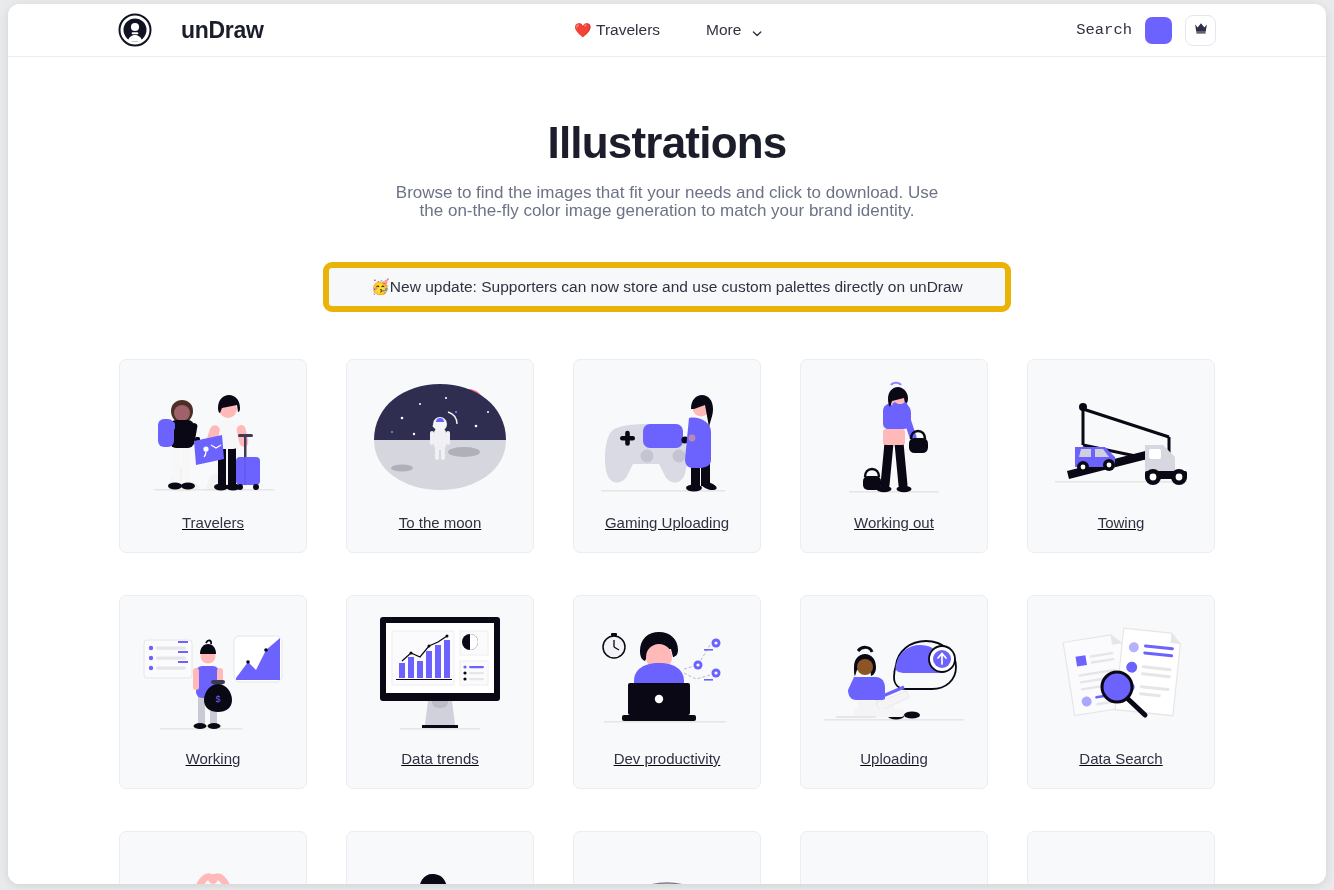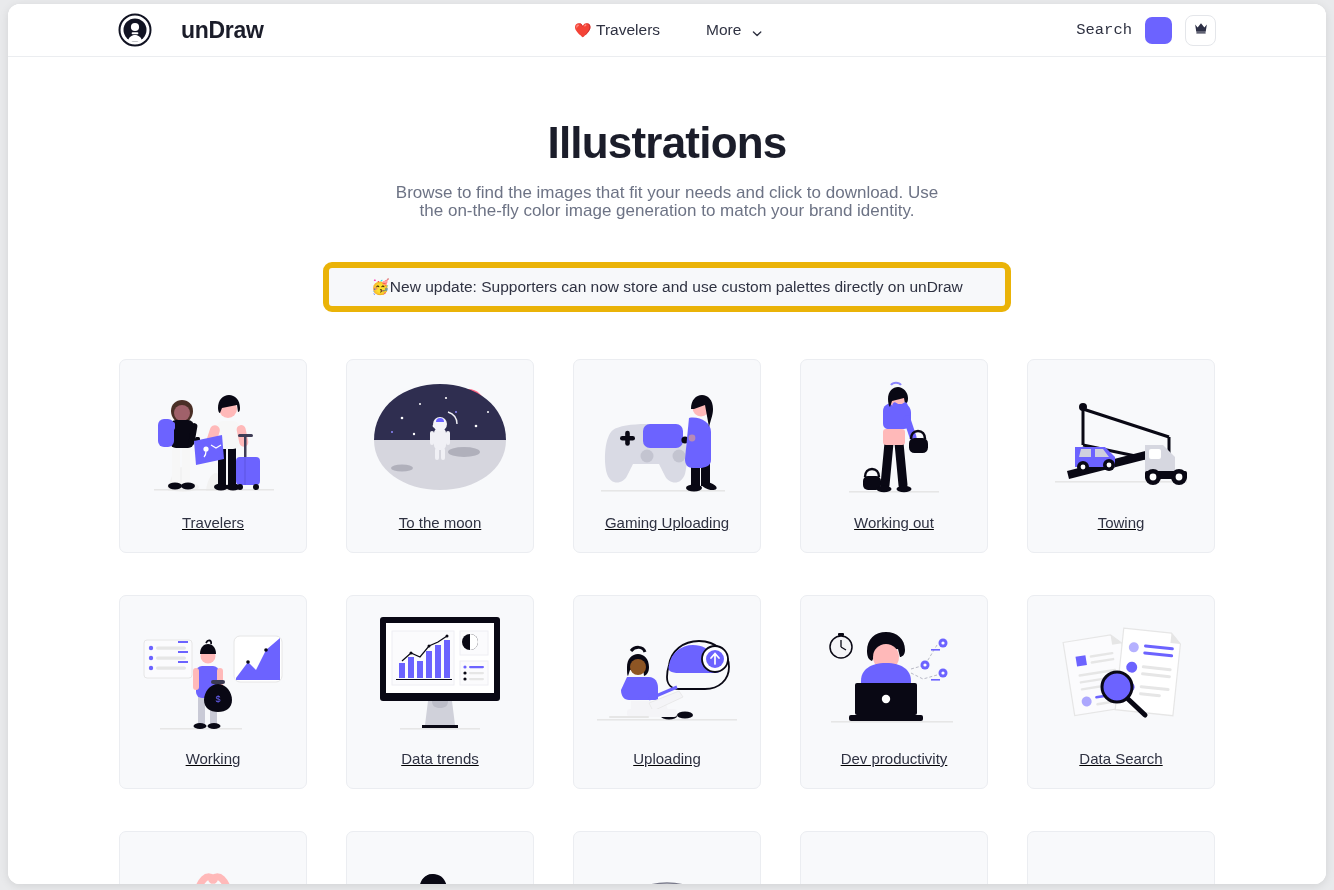--- a/index.html
+++ b/index.html
@@ -492,20 +492,51 @@
       <path d="M62 86h24l3 24H59z" fill="#d0d1da"></path>
       <path d="M66 86h16c0 5-3 7-8 7s-8-2-8-7z" fill="#bcbdc8"></path>
       <rect x="56" y="110" width="36" height="3" fill="#090814"></rect>
       <rect x="34" y="113" width="80" height="1.6" fill="#e6e6e6"></rect>
     </svg>
             </div>
             <div class="card-label">Data trends</div>
           </div>
           <div class="card">
             <div class="card-art">
+    <svg width="150" height="112" viewBox="0 0 150 112">
+      <rect x="12" y="100" width="122" height="1.6" fill="#e6e6e6"></rect>
+
+      <circle cx="22" cy="26" r="11" fill="#f4f4f7" stroke="#090814" stroke-width="1.5"></circle>
+      <rect x="19" y="12" width="6" height="3" rx="1" fill="#090814"></rect>
+      <path d="M22 26 L22 19 M22 26 L27 29" stroke="#090814" stroke-width="1.3"></path>
+
+      <path d="M92 48 L106 44 L118 24" stroke="#b9bac6" stroke-width="1" fill="none" stroke-dasharray="3 2"></path>
+      <path d="M92 52 L104 58 L118 54" stroke="#b9bac6" stroke-width="1" fill="none" stroke-dasharray="3 2"></path>
+      <circle cx="106" cy="44" r="4.5" fill="#6C63FF"></circle>
+      <circle cx="106" cy="44" r="1.6" fill="#ffffff"></circle>
+      <circle cx="124" cy="22" r="4.5" fill="#6C63FF"></circle>
+      <circle cx="124" cy="22" r="1.6" fill="#ffffff"></circle>
+      <circle cx="124" cy="52" r="4.5" fill="#6C63FF"></circle>
+      <circle cx="124" cy="52" r="1.6" fill="#ffffff"></circle>
+      <rect x="112" y="28" width="9" height="1.6" fill="#6C63FF"></rect>
+      <rect x="112" y="58" width="9" height="1.6" fill="#6C63FF"></rect>
+
+      <path d="M48 30c0-12 8-19 19-19s19 7 19 18c0 5-3 7-5 7l-2-8-22 4-4 8c-3-1-5-4-5-10z" fill="#090814"></path>
+      <circle cx="67" cy="36" r="13" fill="#ffb9b9"></circle>
+      <path d="M42 60c0-11 9-18 25-18s25 7 25 18v26H42z" fill="#6C63FF"></path>
+
+      <rect x="36" y="62" width="62" height="32" rx="2" fill="#090814"></rect>
+      <circle cx="67" cy="78" r="4.2" fill="#ffffff"></circle>
+      <rect x="30" y="94" width="74" height="6" rx="2" fill="#090814"></rect>
+    </svg>
+            </div>
+            <div class="card-label">Dev productivity</div>
+          </div>
+          <div class="card">
+            <div class="card-art">
     <svg width="152" height="112" viewBox="0 0 152 112">
       <rect x="6" y="98" width="140" height="1.6" fill="#e6e6e6"></rect>
 
       <path d="M78 44c2-14 14-24 30-24 17 0 30 12 30 26 0 13-10 22-24 22H88c-8 0-12-5-12-12 0-5 1-9 2-12z" fill="none" stroke="#090814" stroke-width="1.8"></path>
       <path d="M78 44c2-12 12-20 24-20 9 0 16 4 20 10 3-1 6 0 8 2 5 4 4 14-4 16H88c-8 0-12-2-10-8z" fill="#6C63FF"></path>
       <circle cx="124" cy="38" r="13" fill="#ffffff" stroke="#090814" stroke-width="1.8"></circle>
       <circle cx="124" cy="38" r="9" fill="#6C63FF"></circle>
       <path d="M124 43 L124 33 M120 37 L124 32.5 L128 37" stroke="#ffffff" stroke-width="1.7" fill="none" stroke-linecap="round"></path>
 
       <path d="M36 46c0-8 5-13 11-13s11 5 11 13c0 5-2 8-5 9l-1-8-13 2-2 6c-1-1-1-5-1-9z" fill="#090814"></path>
@@ -515,51 +546,20 @@
       <path d="M40 80h34l4 12H40z" fill="#f4f4f7"></path>
       <path d="M58 82 L88 70 L92 76 L62 90 Z" fill="#f4f4f7" stroke="#e6e6e6" stroke-width="0.8"></path>
       <path d="M58 78 L86 66" stroke="#6C63FF" stroke-width="3"></path>
       <ellipse cx="78" cy="95" rx="8" ry="3.6" fill="#090814"></ellipse>
       <ellipse cx="94" cy="94" rx="8" ry="3.6" fill="#090814"></ellipse>
       <rect x="36" y="88" width="50" height="8" rx="3" fill="#f4f4f7"></rect>
       <rect x="18" y="95" width="40" height="2" rx="1" fill="#e6e6e6"></rect>
     </svg>
             </div>
             <div class="card-label">Uploading</div>
-          </div>
-          <div class="card">
-            <div class="card-art">
-    <svg width="150" height="112" viewBox="0 0 150 112">
-      <rect x="12" y="100" width="122" height="1.6" fill="#e6e6e6"></rect>
-
-      <circle cx="22" cy="26" r="11" fill="#f4f4f7" stroke="#090814" stroke-width="1.5"></circle>
-      <rect x="19" y="12" width="6" height="3" rx="1" fill="#090814"></rect>
-      <path d="M22 26 L22 19 M22 26 L27 29" stroke="#090814" stroke-width="1.3"></path>
-
-      <path d="M92 48 L106 44 L118 24" stroke="#b9bac6" stroke-width="1" fill="none" stroke-dasharray="3 2"></path>
-      <path d="M92 52 L104 58 L118 54" stroke="#b9bac6" stroke-width="1" fill="none" stroke-dasharray="3 2"></path>
-      <circle cx="106" cy="44" r="4.5" fill="#6C63FF"></circle>
-      <circle cx="106" cy="44" r="1.6" fill="#ffffff"></circle>
-      <circle cx="124" cy="22" r="4.5" fill="#6C63FF"></circle>
-      <circle cx="124" cy="22" r="1.6" fill="#ffffff"></circle>
-      <circle cx="124" cy="52" r="4.5" fill="#6C63FF"></circle>
-      <circle cx="124" cy="52" r="1.6" fill="#ffffff"></circle>
-      <rect x="112" y="28" width="9" height="1.6" fill="#6C63FF"></rect>
-      <rect x="112" y="58" width="9" height="1.6" fill="#6C63FF"></rect>
-
-      <path d="M48 30c0-12 8-19 19-19s19 7 19 18c0 5-3 7-5 7l-2-8-22 4-4 8c-3-1-5-4-5-10z" fill="#090814"></path>
-      <circle cx="67" cy="36" r="13" fill="#ffb9b9"></circle>
-      <path d="M42 60c0-11 9-18 25-18s25 7 25 18v26H42z" fill="#6C63FF"></path>
-
-      <rect x="36" y="62" width="62" height="32" rx="2" fill="#090814"></rect>
-      <circle cx="67" cy="78" r="4.2" fill="#ffffff"></circle>
-      <rect x="30" y="94" width="74" height="6" rx="2" fill="#090814"></rect>
-    </svg>
-            </div>
-            <div class="card-label">Dev productivity</div>
           </div>
           <div class="card">
             <div class="card-art">
     <svg width="144" height="112" viewBox="0 0 144 112">
 
       <g transform="rotate(-9 52 56)">
         <path d="M20 16h48l10 10v64H20z" fill="#fbfbfd" stroke="#e6e6e6" stroke-width="1.2"></path>
         <path d="M68 16v10h10z" fill="#e6e6e6"></path>
         <rect x="30" y="32" width="10" height="10" fill="#6C63FF"></rect>
         <rect x="44" y="33" width="24" height="2.4" rx="1.2" fill="#e6e6e6"></rect>

